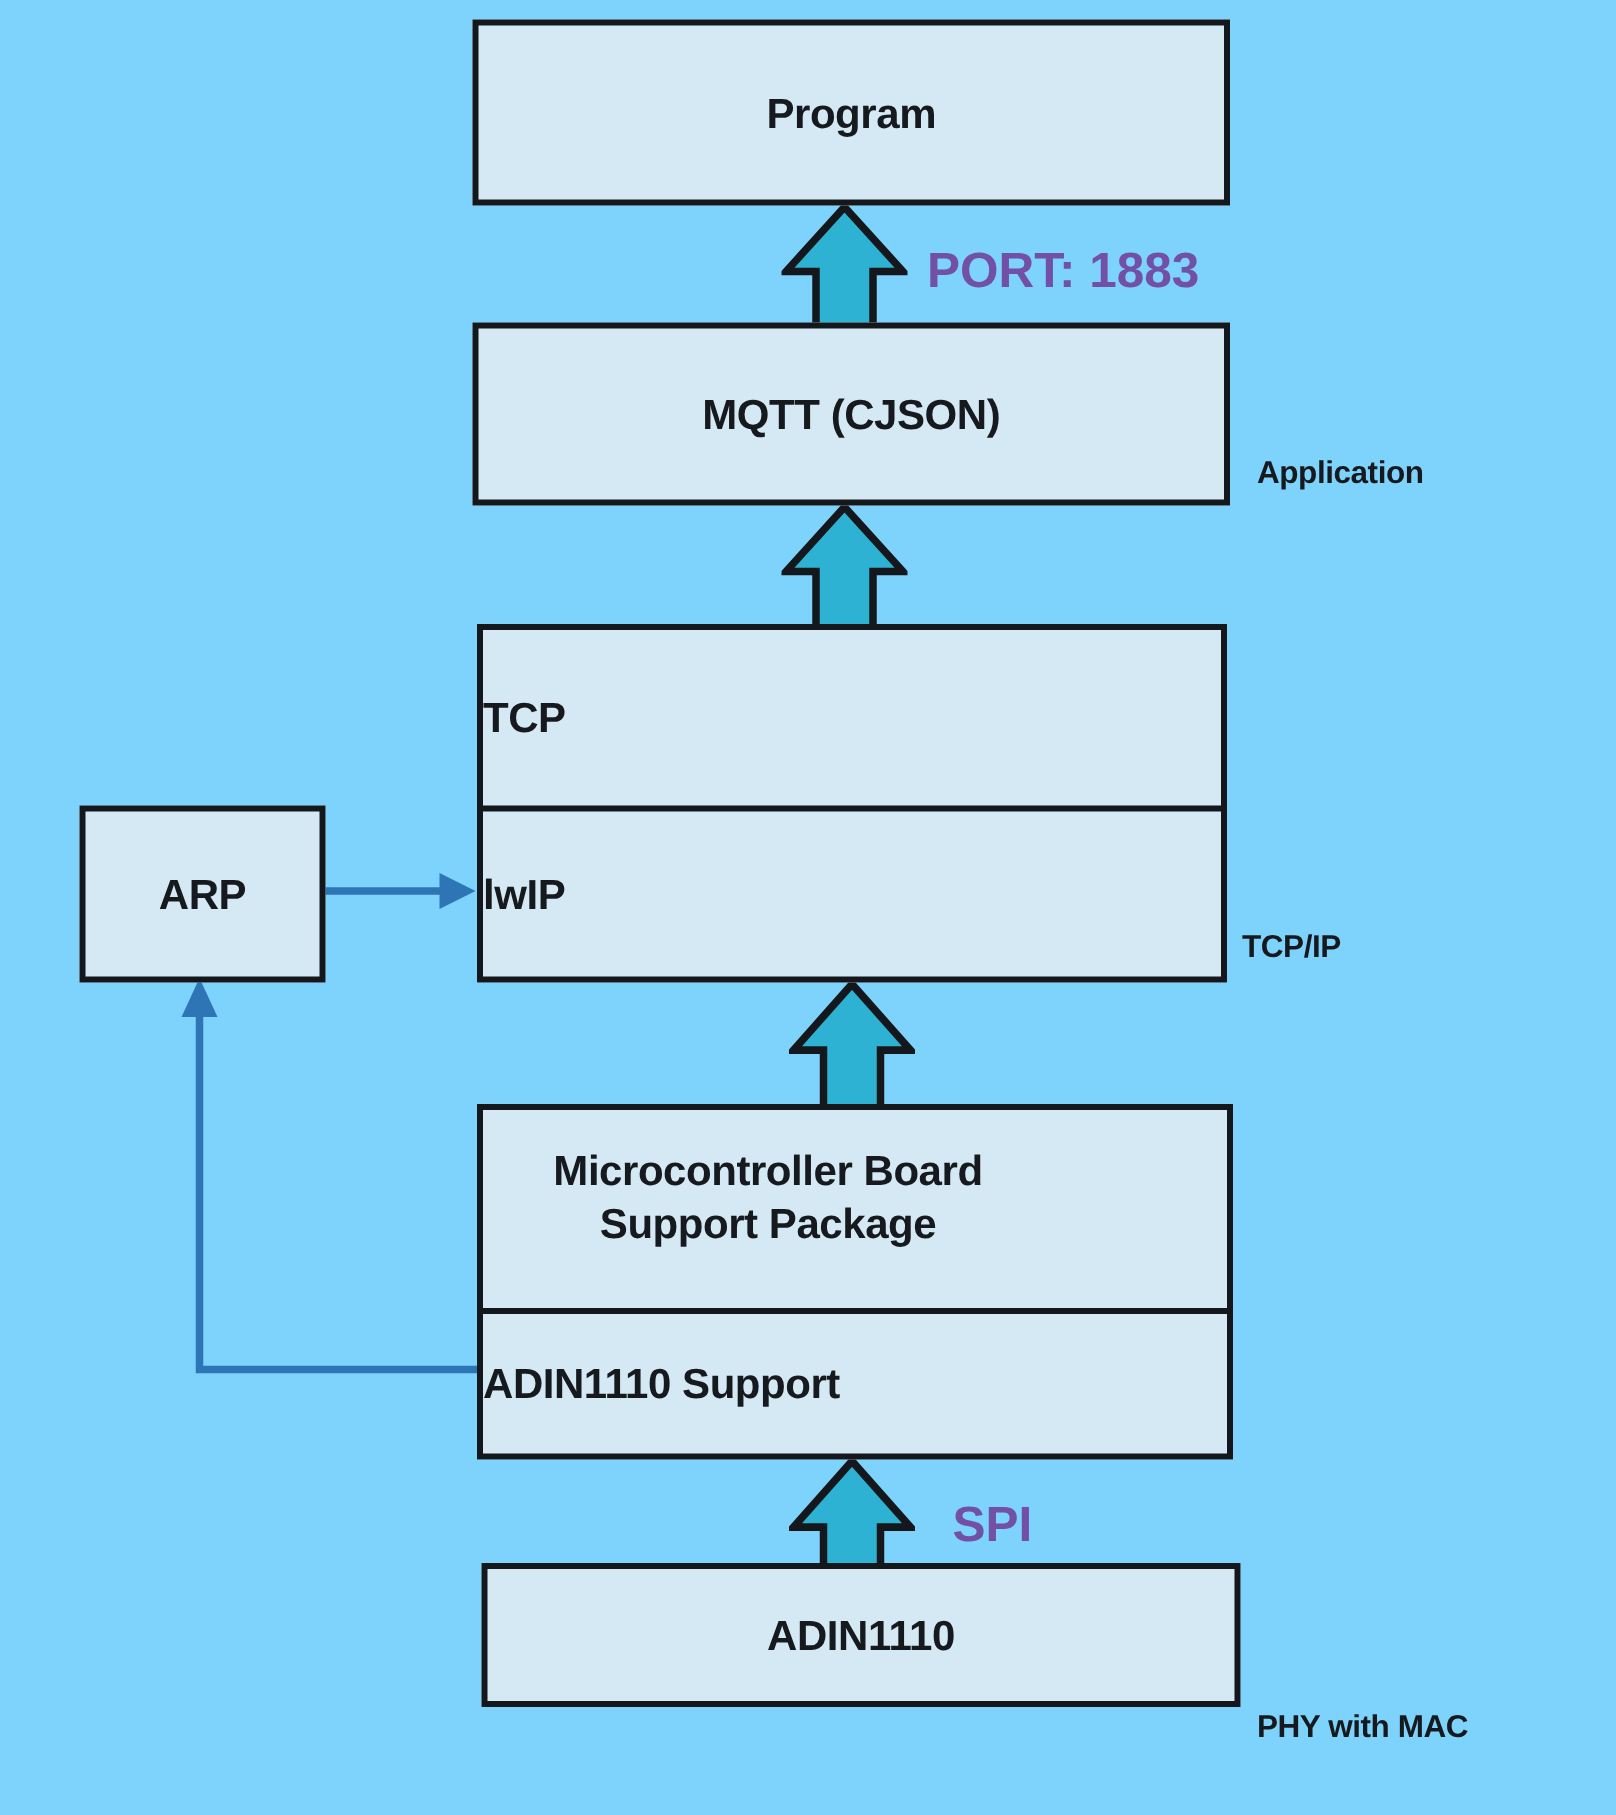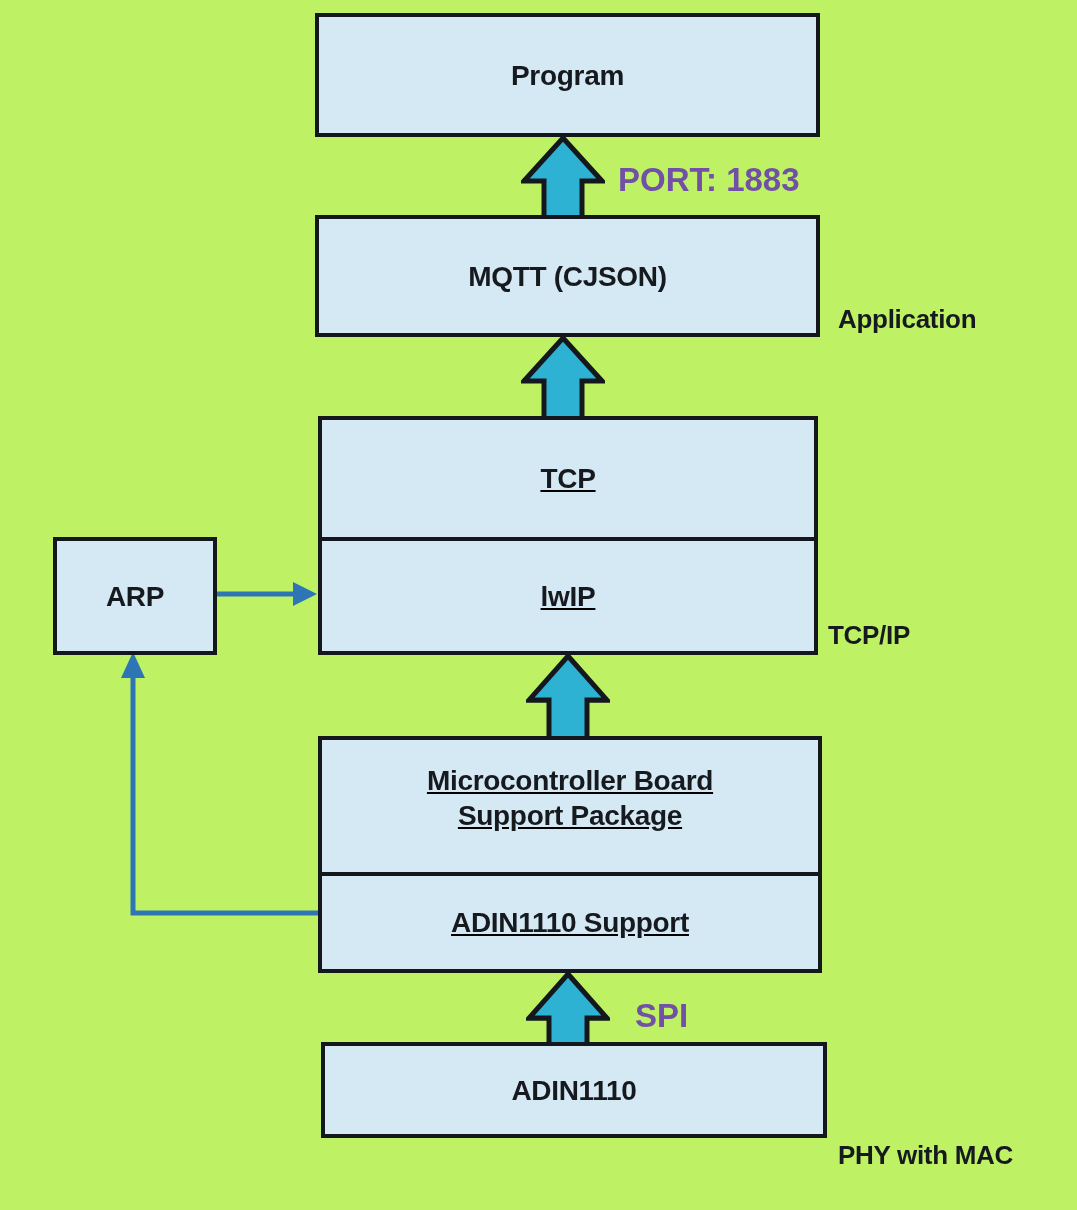--- a/index.html
+++ b/index.html
@@ -1,48 +1,47 @@
 <!DOCTYPE html>
 <html style="--box-fill: #d5e9f4; --box-border: #14181d; --big-arrow: #2eb2d3; --thin-arrow: #2e75b6; --accent: #7150a5; --text: #16191e;"><head>
 <meta charset="utf-8">
 <style>
   html,body{margin:0;padding:0;background:#ffffff;}
   body{
     font-family:"Liberation Sans","DejaVu Sans",sans-serif;
     width:1077px;height:1210px;position:relative;overflow:hidden;
   }
-  .stage{position:absolute;inset:0;background:#bef264;}
+  .stage{position:absolute;inset:0;background:#7dd3fc;}
 
   
   .box{
     position:absolute;z-index:2;box-sizing:border-box;
     background:var(--box-fill);border:4px solid var(--box-border);
     display:flex;align-items:center;justify-content:center;
     text-align:center;
   }
   .box-label{
     font-weight:700;font-size:28px;color:var(--text);
     letter-spacing:-0.3px;line-height:1.25;
   }
   .stack{
     position:absolute;z-index:2;box-sizing:border-box;
     background:var(--box-fill);border:4px solid var(--box-border);
     display:flex;flex-direction:column;
   }
   .cell{
-    box-sizing:border-box;display:flex;align-items:center;justify-content:center;
+    box-sizing:border-box;display:flex;align-items:center;
     text-align:center;
-    text-decoration:underline;
   }
   .cell + .cell{border-top:4px solid var(--box-border);}
   .wrap-narrow{display:inline-block;max-width:380px;}
 
   
   .side-label{
-    position:absolute;z-index:3;font-weight:700;font-size:26px;
+    position:absolute;z-index:3;font-weight:700;font-size:21px;
     color:var(--text);letter-spacing:-0.3px;white-space:nowrap;
   }
   .accent-label{
     position:absolute;z-index:3;font-weight:700;font-size:33px;
     color:var(--accent);letter-spacing:0px;white-space:nowrap;
   }
 
   
   .conn{position:absolute;z-index:1;}
   .big-arrow polygon{fill:var(--big-arrow);stroke:var(--box-border);stroke-width:5;stroke-linejoin:miter;}

